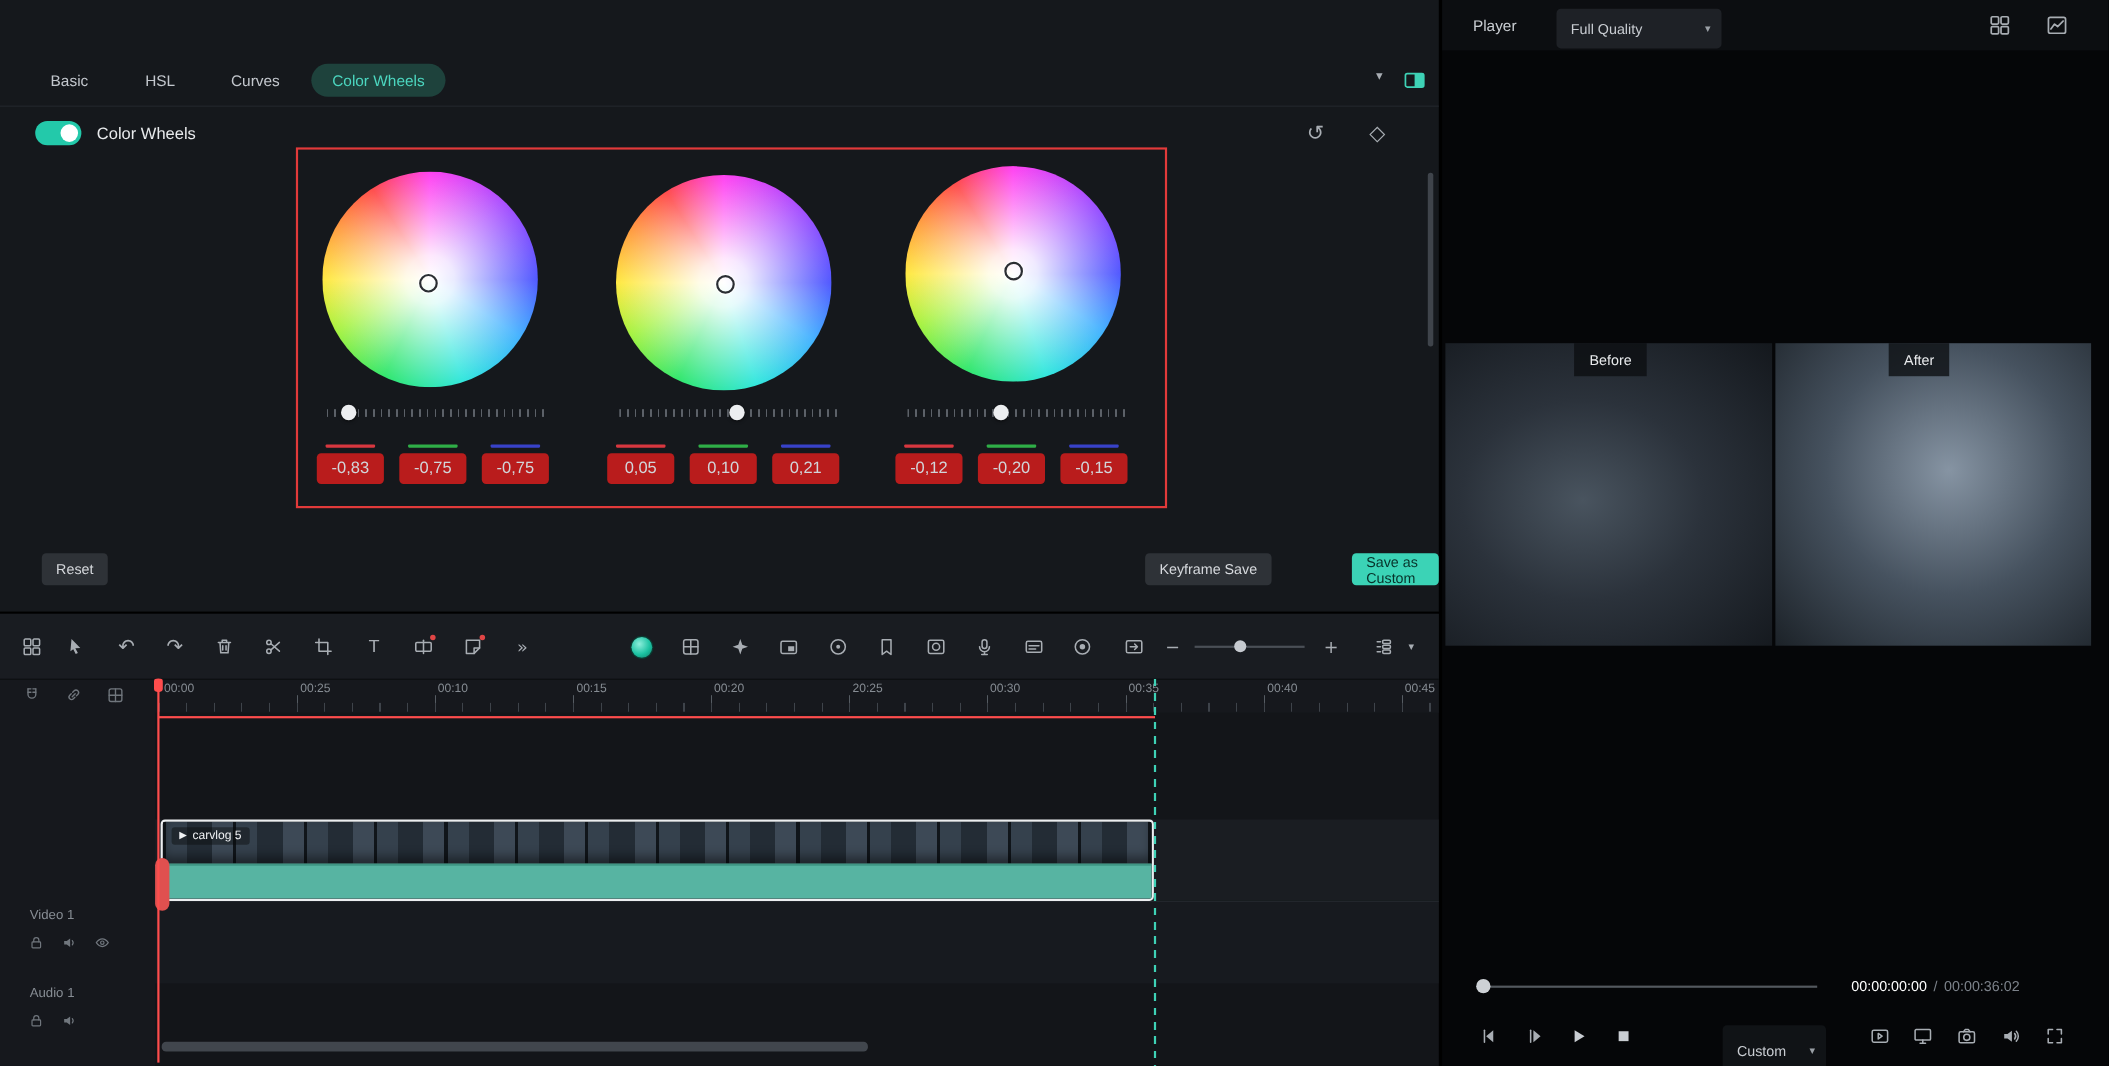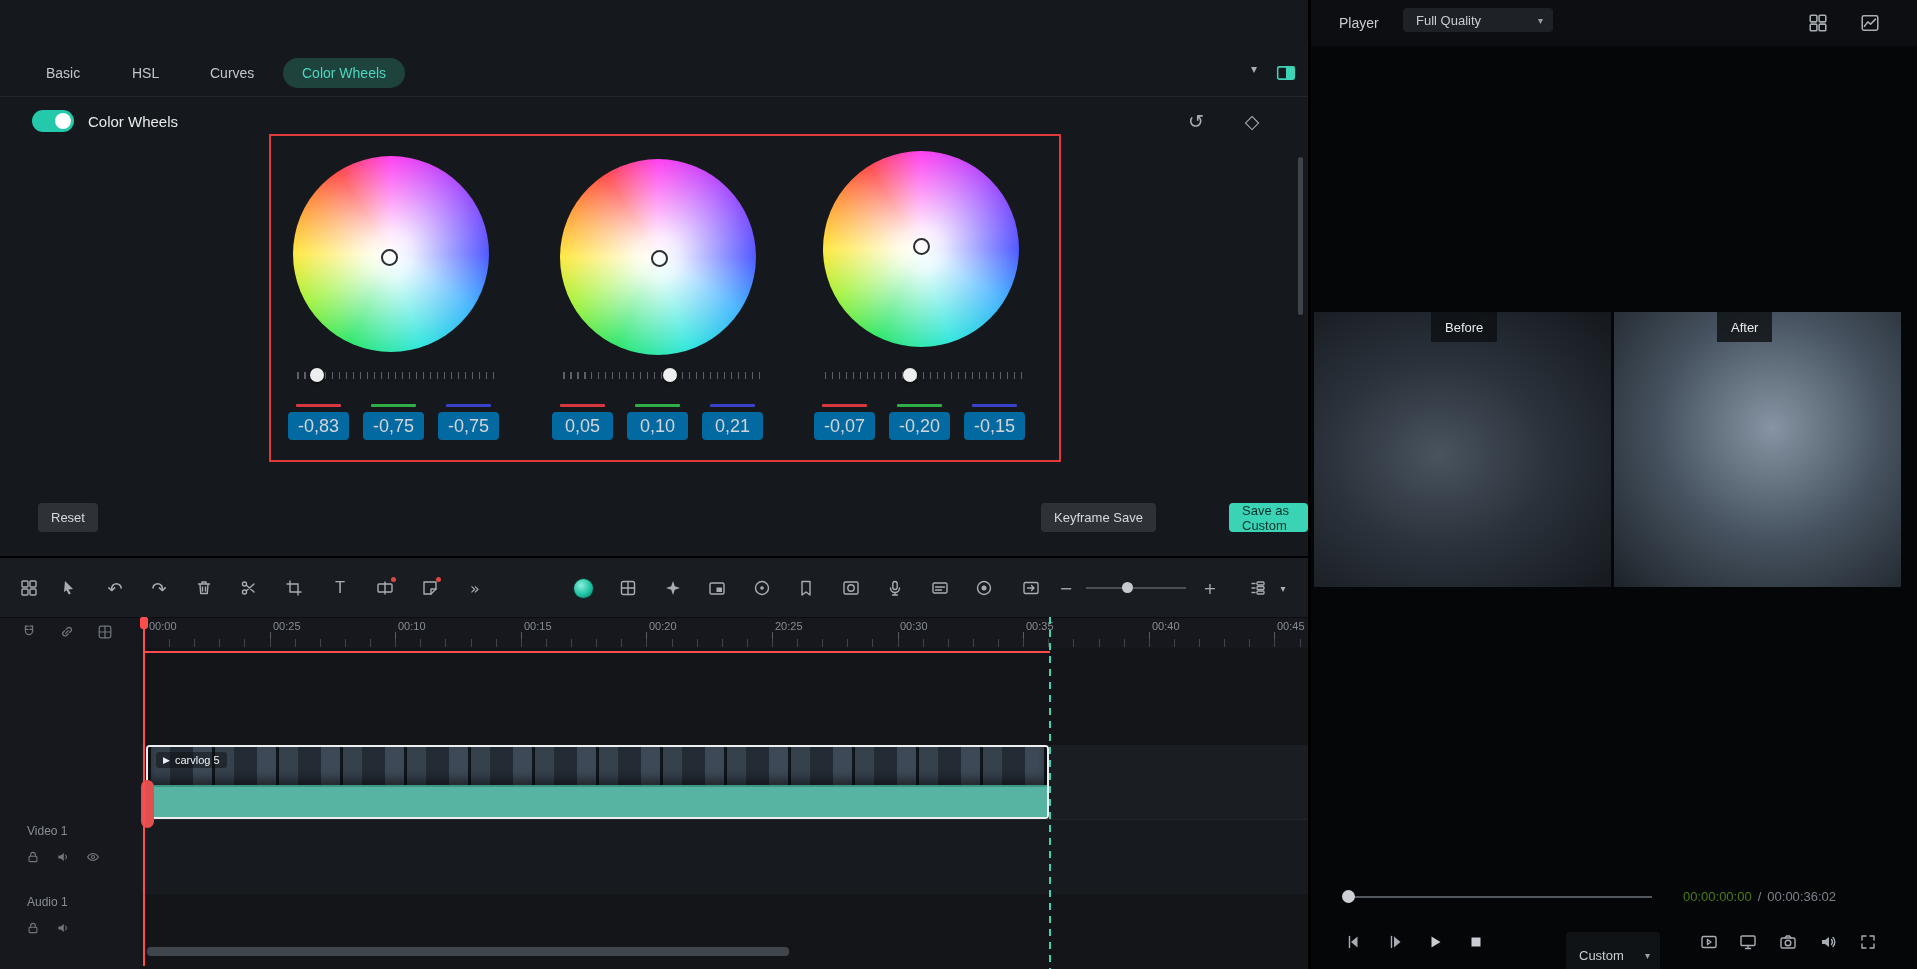--- a/index.html
+++ b/index.html
@@ -42,22 +42,22 @@
         #2ee66a 57%, #a4f23c 67%, #ffe83d 75%, #ff9b3c 83%, #ff4848 91%, #ff3df1 100%);
   }
   .wheelind{position:absolute;width:13px;height:13px;border-radius:50%;border:2px solid #2b2e33;
             box-shadow:0 0 0 1px rgba(255,255,255,.9);cursor:pointer}
   .wslider{position:absolute;width:202px;height:15px;cursor:pointer}
   .wslider::before{content:'';position:absolute;left:0;right:0;top:4px;height:7px;
             background:repeating-linear-gradient(90deg,#5c6168 0 1.5px,transparent 1.5px 7px)}
   .wthumb{position:absolute;top:0;width:14px;height:14px;border-radius:50%;background:#eceef0;
           transform:translateX(-50%);box-shadow:0 1px 3px rgba(0,0,0,.6);cursor:grab}
   .cbar{position:absolute;top:404px;width:45px;height:3px;border-radius:1px}
-  .vbox{position:absolute;top:412px;width:61px;height:28px;border-radius:4px;background:#0369a1;
-        color:#d2d5d9;font-size:18px;text-align:center;line-height:28px;cursor:text}
+  .vbox{position:absolute;top:412px;width:61px;height:28px;border-radius:4px;background:#b91c1c;
+        color:#d2d5d9;font-size:15px;text-align:center;line-height:28px;cursor:text}
   .btn{position:absolute;top:503px;height:29px;border-radius:4px;background:#2e3237;color:#d6d9dd;
        font-size:13px;display:flex;align-items:center;justify-content:center;padding:0 13px;cursor:pointer}
   .btn.accent{background:#3bd3b6;color:#07322a}
   .vscroll{left:1298px;top:157px;width:5px;height:158px;border-radius:3px;background:#3f444b;cursor:pointer}
 
   
   #timelinePanel{left:0;top:558px;width:1308px;height:411px;background:#131519}
   .tlToolbar{left:0;top:0;width:1308px;height:59px;background:#191c21;border-bottom:1px solid #0b0d10}
   .tbi{position:absolute;top:18px;width:24px;height:24px;display:flex;align-items:center;justify-content:center;cursor:pointer}
   .tbi .uic{font-size:18px}
@@ -148,21 +148,21 @@
 
   <div class="wheel" style="left:823px;top:151px">
     <div class="wheelind" style="left:90px;top:87px"></div>
   </div>
   <div class="wslider" style="left:825px;top:368px">
     <div class="wthumb" style="left: 42%;"></div>
   </div>
   <div class="cbar" style="left:822px;background:#d8373f"></div>
   <div class="cbar" style="left:897px;background:#2fae47"></div>
   <div class="cbar" style="left:972px;background:#3842c9"></div>
-  <div class="vbox" style="left:814px">-0,07</div>
+  <div class="vbox" style="left:814px">-0,12</div>
   <div class="vbox" style="left:889px">-0,20</div>
   <div class="vbox" style="left:964px">-0,15</div>
 
   <div class="btn" style="left:38px">Reset</div>
   <div class="btn" style="left:1041px">Keyframe Save</div>
   <div class="btn accent" style="left:1229px">Save as Custom</div>
 
   <div class="vscroll abs"></div>
 </div>
 
@@ -444,21 +444,21 @@
   <div class="abs" style="left:140px;top:59px;width:8px;height:12px;background:#ff4d4d;border-radius:2px 2px 3px 3px;cursor:grab"></div>
   <div class="abs" style="left:143px;top:59px;width:2px;height:349px;background:#ff4d4d;cursor:grab"></div>
 
   <div class="hscroll abs"></div>
 </div>
 
 <div id="playerPanel" class="abs">
 
   <div class="phdr abs"></div>
   <div class="ptitle abs">Player</div>
-  <div class="dropdown" style="left:92px;top:8px;width:150px;height:24px">
+  <div class="dropdown" style="left:104px;top:8px;width:150px;height:36px">
     <span>Full Quality</span>
     <span class="uic">▾</span>
   </div>
   <div class="abs" style="left:497px;top:13px;cursor:pointer">
     <svg width="20" height="20" viewBox="0 0 18 18">
         <g class="ic">
           <rect x="2" y="2" width="6" height="6" rx="1"></rect>
           <rect x="10" y="2" width="6" height="6" rx="1"></rect>
           <rect x="2" y="10" width="6" height="6" rx="1"></rect>
           <rect x="10" y="10" width="6" height="6" rx="1"></rect>
@@ -478,21 +478,21 @@
   <div class="abs" style="left:3px;top:312px;width:297px;height:275px;
        background:radial-gradient(ellipse at 42% 52%, #49545f 0%, #2b323b 45%, #14181d 100%)"></div>
   <div class="abs" style="left:303px;top:312px;width:287px;height:275px;
        background:radial-gradient(ellipse at 55% 42%, #8694a3 0%, #46525f 50%, #1c2228 100%)"></div>
   <div class="chip" style="left:120px">Before</div>
   <div class="chip" style="left:406px">After</div>
 
   <div class="abs" style="left:38px;top:896px;width:303px;height:2px;background:#53585e;cursor:pointer"></div>
   <div class="abs" style="left:31px;top:890px;width:13px;height:13px;border-radius:50%;background:#cdd1d5;cursor:grab"></div>
   <div class="abs" style="left:372px;top:889px;font-size:13px;display:flex;gap:6px">
-    <span style="color:#4d7c0f">00:00:00:00</span>
+    <span style="color:#ffffff">00:00:00:00</span>
     <span style="color:#7c828a">/</span>
     <span style="color:#7c828a">00:00:36:02</span>
   </div>
 
   <div class="pci" style="left:31px">
     <svg width="18" height="18" viewBox="0 0 18 18">
         <path class="ic" d="M5.5 3.5v11"></path>
         <path class="icf" d="M13.5 3.5L7 9l6.5 5.5z"></path>
       </svg>
   </div>

